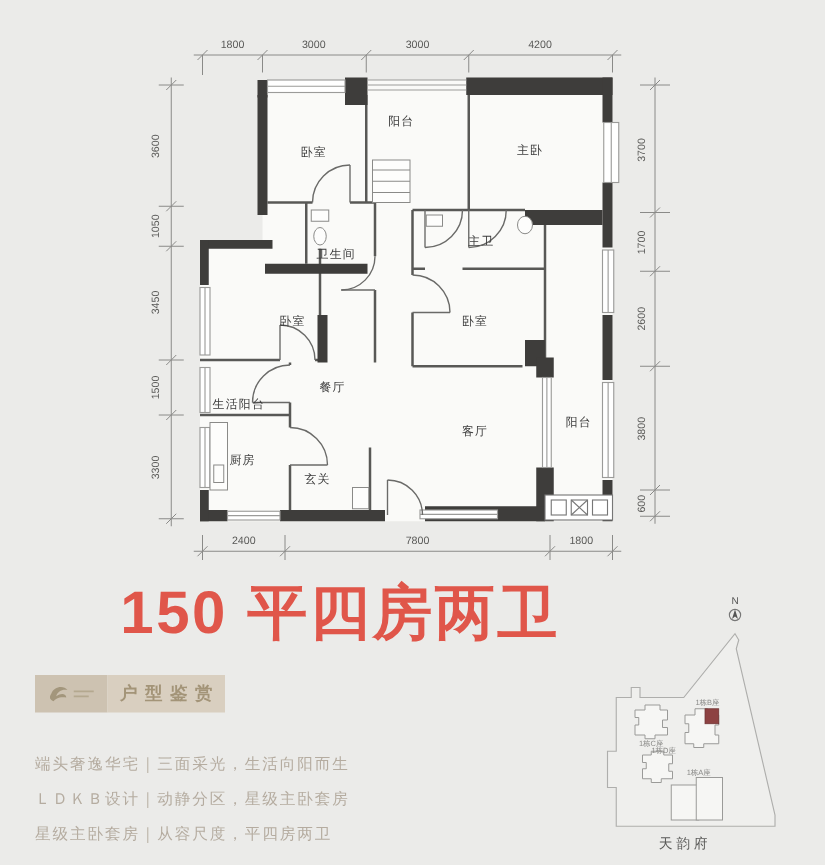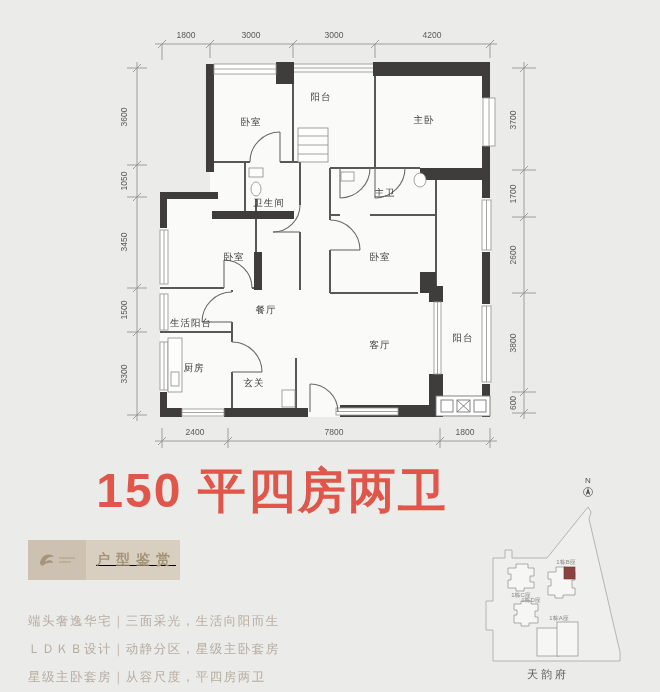--- a/index.html
+++ b/index.html
@@ -6,21 +6,21 @@
   body{width:660px;height:692px;overflow:hidden;background:#ebebe9;
        font-family:"Liberation Sans","DejaVu Sans",sans-serif;position:relative;}
   .canvas{position:absolute;inset:0;width:660px;height:692px;background:#ebebe9;padding-left:40px;}
   svg{position:absolute;display:block;}
   #plan-svg{left:0;top:0;}
   #site-svg{left:470px;top:460px;}
   .big-title{position:absolute;top:458px;left:0;width:544px;text-align:center;
      font-size:48px;font-weight:bold;color:#e0564a;letter-spacing:2px;line-height:66px;
      font-family:"Liberation Sans","DejaVu Sans",sans-serif;}
   .features{position:absolute;left:28px;top:540px;width:280px;}
-  .badge-band{display:flex;align-items:stretch;height:40px;width:152px;text-decoration:underline;}
+  .badge-band{display:flex;align-items:stretch;height:30px;width:152px;}
   .logo-box{width:58px;background:#cdc2b1;display:flex;align-items:center;justify-content:center;}
   .badge-title-box{flex:1;background:#d9cfc0;display:flex;align-items:center;justify-content:center;}
   .badge-title{font-size:14px;font-weight:bold;color:#a39478;letter-spacing:6px;
      padding-left:6px;white-space:nowrap;}
   .feature-lines{margin-top:27px;}
   .feature-line{font-size:12.5px;color:#b5aca0;letter-spacing:1.5px;line-height:28px;white-space:nowrap;}
   text{font-family:"Liberation Sans","DejaVu Sans",sans-serif;}
   .dim{font-size:8.5px;fill:#5a5a58;}
   .room{font-size:9.5px;fill:#3c3c3c;letter-spacing:1px;}
   .bldg{font-size:6px;fill:#8a8a88;}

